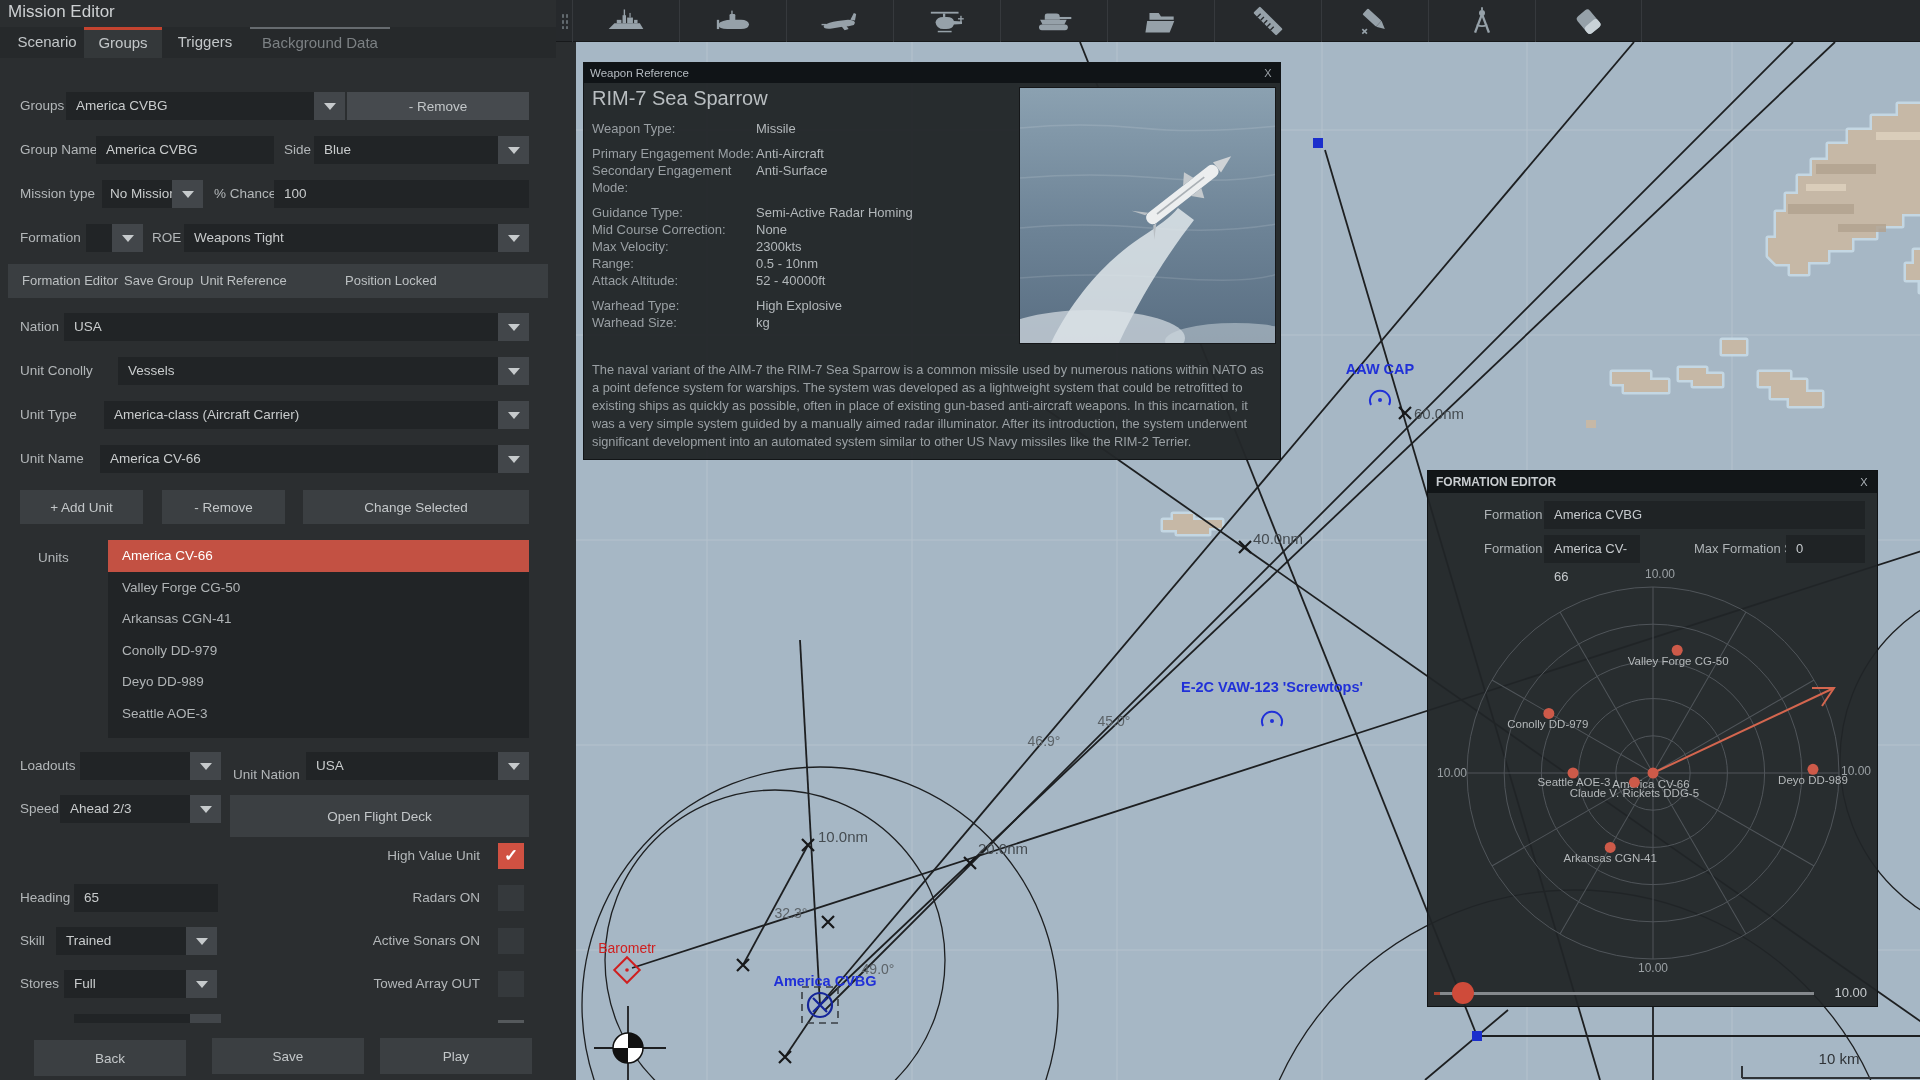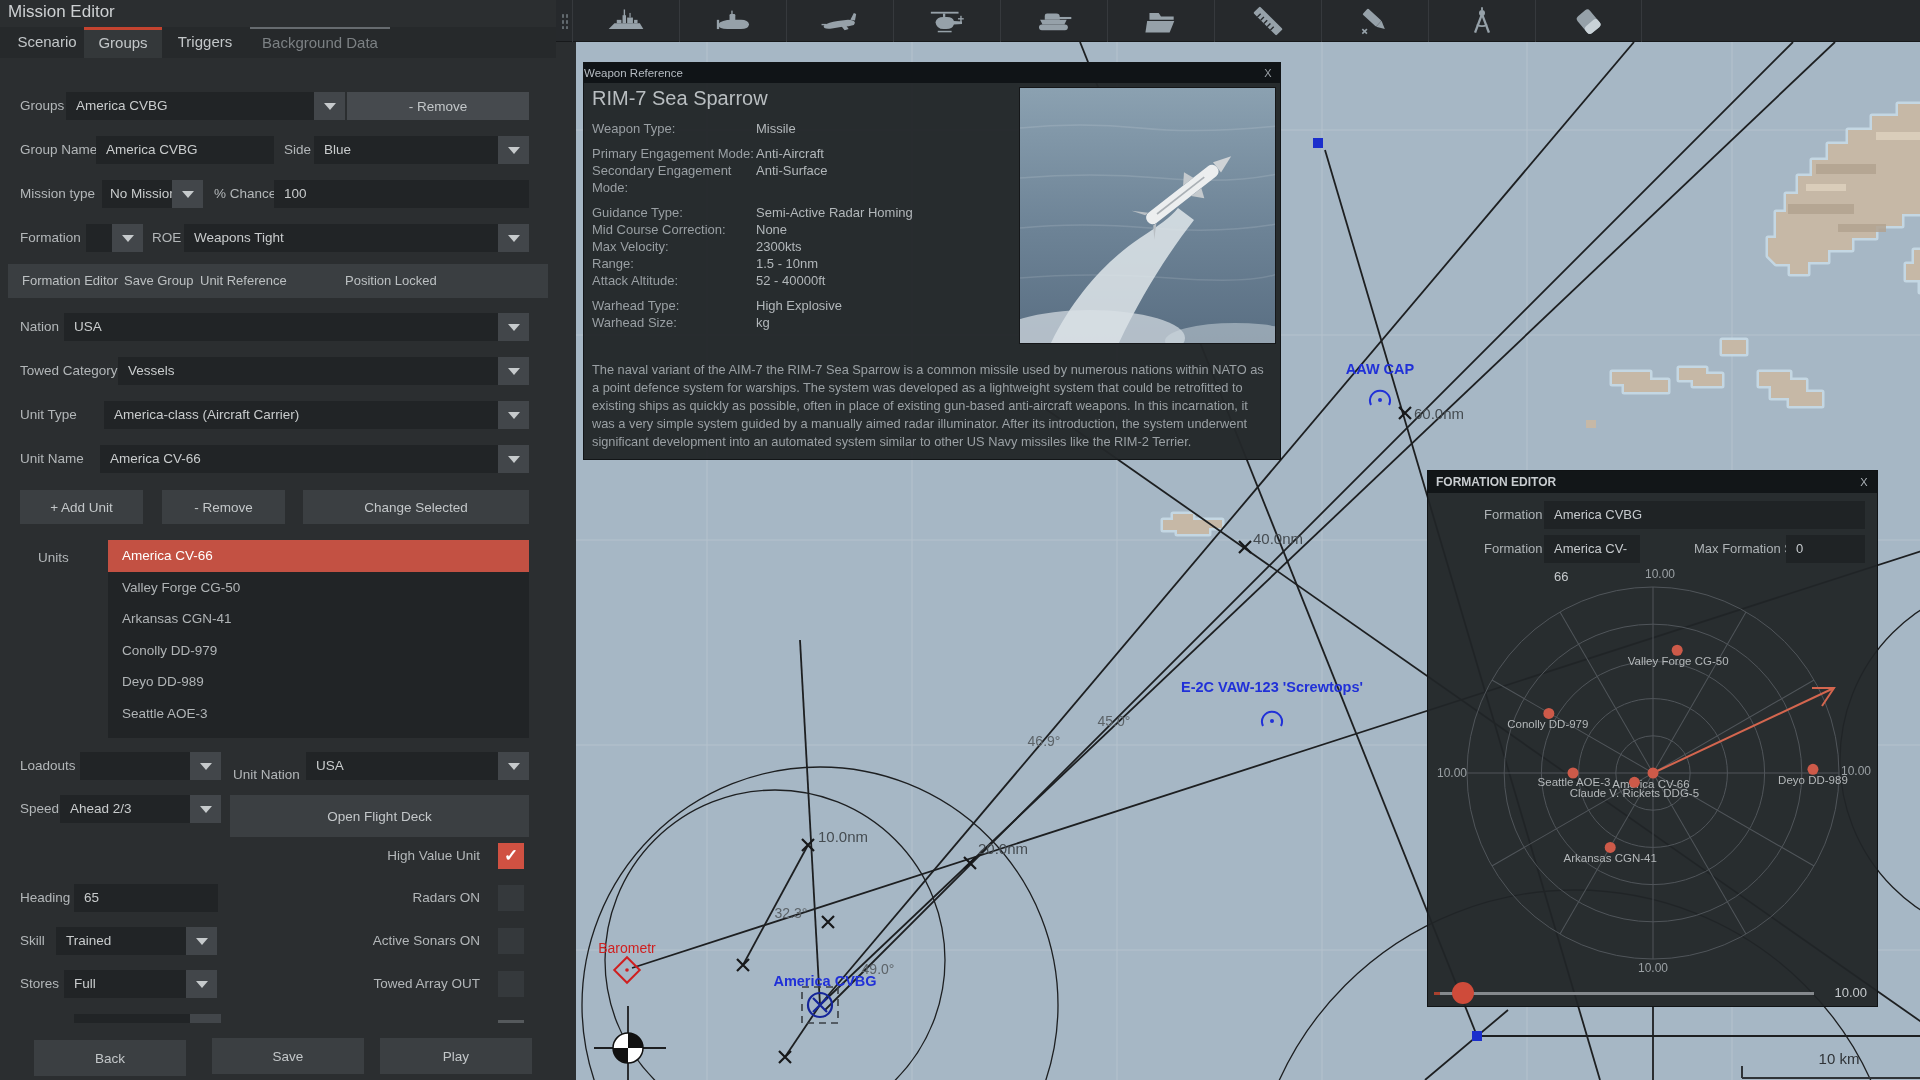--- a/index.html
+++ b/index.html
@@ -64,21 +64,21 @@
   .xmark    { stroke:#17181a; stroke-width:2.2; }
   .island   { fill:#c6b8a6; }
   .halo     { fill:none; stroke:rgba(200,218,230,0.9); stroke-width:5; stroke-linejoin:round; }
   .ishade   { fill:#b1a28f; opacity:0.85; }
   .ilight   { fill:#dbcfbd; opacity:0.9; }
 
   
   #weapon-pop { position:absolute; left:583px; top:62px; width:698px; height:398px;
                 background:rgba(35,39,41,0.97); border:1px solid #121517; z-index:40; }
   #wp-titlebar { position:absolute; left:0; top:0; width:100%; height:20px; background:#101417;
-                 color:#b6bcc2; font-size:11.5px; line-height:20px; }
+                 color:#b6bcc2; font-size:11.5px; line-height:20px; padding-left:6px; }
   #wp-close { position:absolute; right:4px; top:2px; width:16px; height:16px; color:#9aa0a6;
               font-size:11px; text-align:center; line-height:16px; }
   #wp-name { position:absolute; left:8px; top:24px; font-size:20px; color:#b9bec1; }
   #wp-fields { position:absolute; left:8px; top:57px; width:424px; }
   .wrow { display:flex; line-height:17px; font-size:13px; }
   .wrow .wl { width:164px; color:#999fa3; flex:none; }
   .wrow .wv { color:#b2b7ba; }
   .wgap { margin-top:8px; }
   #wp-desc { position:absolute; left:8px; right:8px; top:298px; font-size:12.8px;
              color:#9aa0a4; line-height:1.4; }
@@ -410,21 +410,21 @@
     <div class="striptxt" style="left:14px;">Formation Editor</div>
     <div class="striptxt" style="left:116px;">Save Group</div>
     <div class="striptxt" style="left:192px;">Unit Reference</div>
     <div class="striptxt" style="left:337px;">Position Locked</div>
   </div>
 
   <div class="lbl" style="left:20px;top:313px;">Nation</div>
   <div class="field" style="left:64px;top:313px;width:465px;">USA</div>
   <div class="abtn" style="left:498px;top:313px;"></div>
 
-  <div class="lbl" style="left:20px;top:357px;">Towed Category</div>
+  <div class="lbl" style="left:20px;top:357px;">Unit Conolly</div>
   <div class="field" style="left:118px;top:357px;width:411px;">Vessels</div>
   <div class="abtn" style="left:498px;top:357px;"></div>
 
   <div class="lbl" style="left:20px;top:401px;">Unit Type</div>
   <div class="field" style="left:104px;top:401px;width:425px;">America-class (Aircraft Carrier)</div>
   <div class="abtn" style="left:498px;top:401px;"></div>
 
   <div class="lbl" style="left:20px;top:445px;">Unit Name</div>
   <div class="field" style="left:100px;top:445px;width:429px;">America CV-66</div>
   <div class="abtn" style="left:498px;top:445px;"></div>
@@ -510,21 +510,21 @@
     <div class="wrow">
         <span class="wl">Mid Course Correction:</span>
         <span class="wv">None</span>
       </div>
     <div class="wrow">
         <span class="wl">Max Velocity:</span>
         <span class="wv">2300kts</span>
       </div>
     <div class="wrow">
         <span class="wl">Range:</span>
-        <span class="wv">1.5 - 10nm</span>
+        <span class="wv">0.5 - 10nm</span>
       </div>
     <div class="wrow">
         <span class="wl">Attack Altitude:</span>
         <span class="wv">52 - 40000ft</span>
       </div>
     <div class="wrow wgap">
         <span class="wl">Warhead Type:</span>
         <span class="wv">High Explosive</span>
       </div>
     <div class="wrow">

